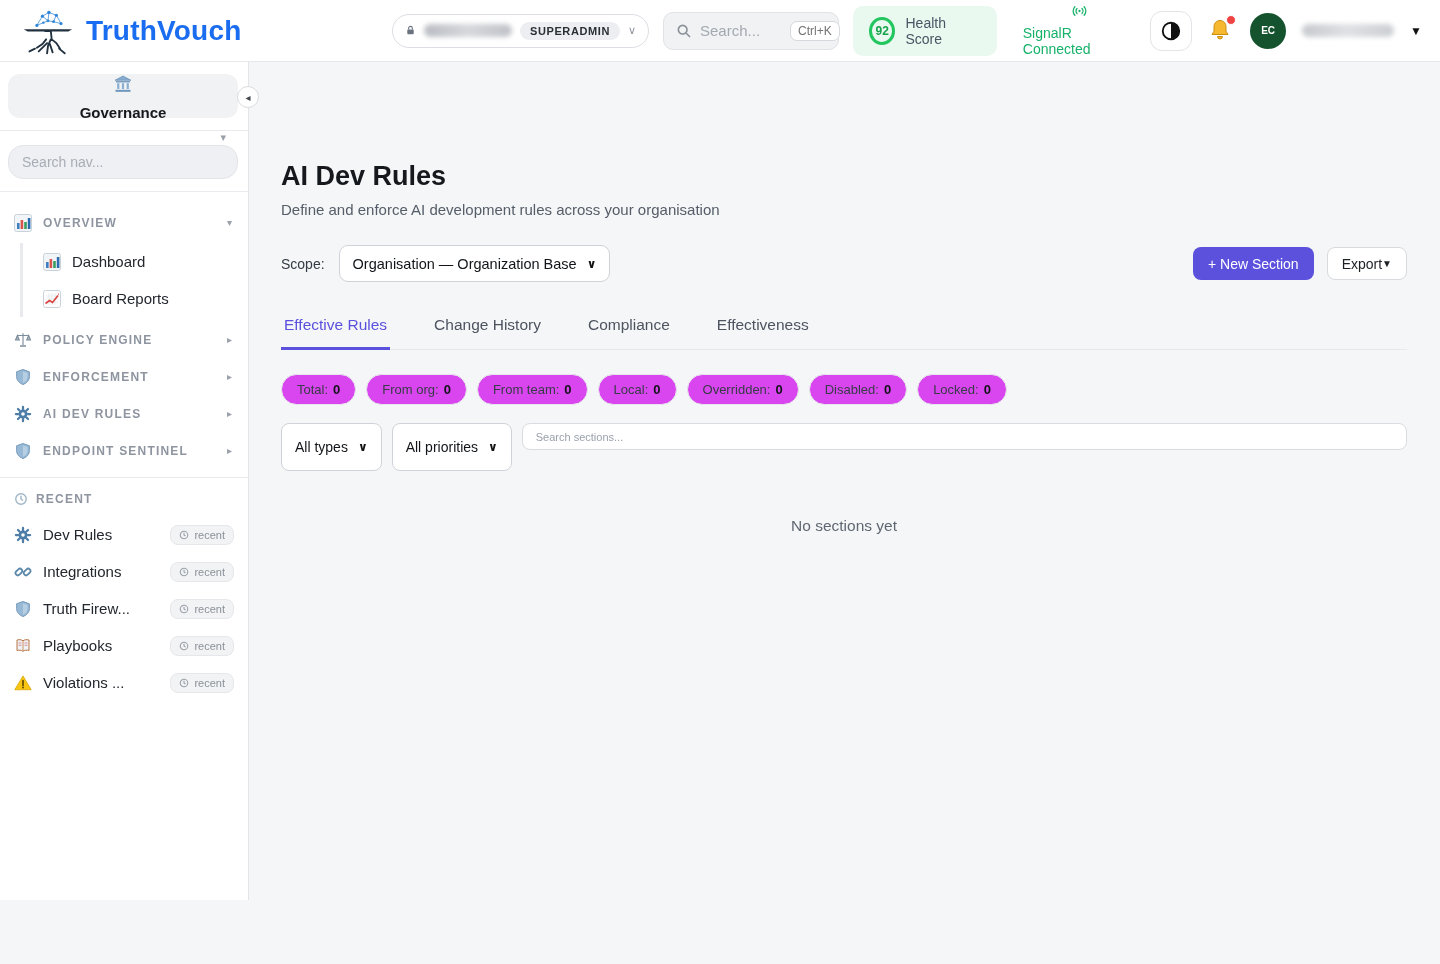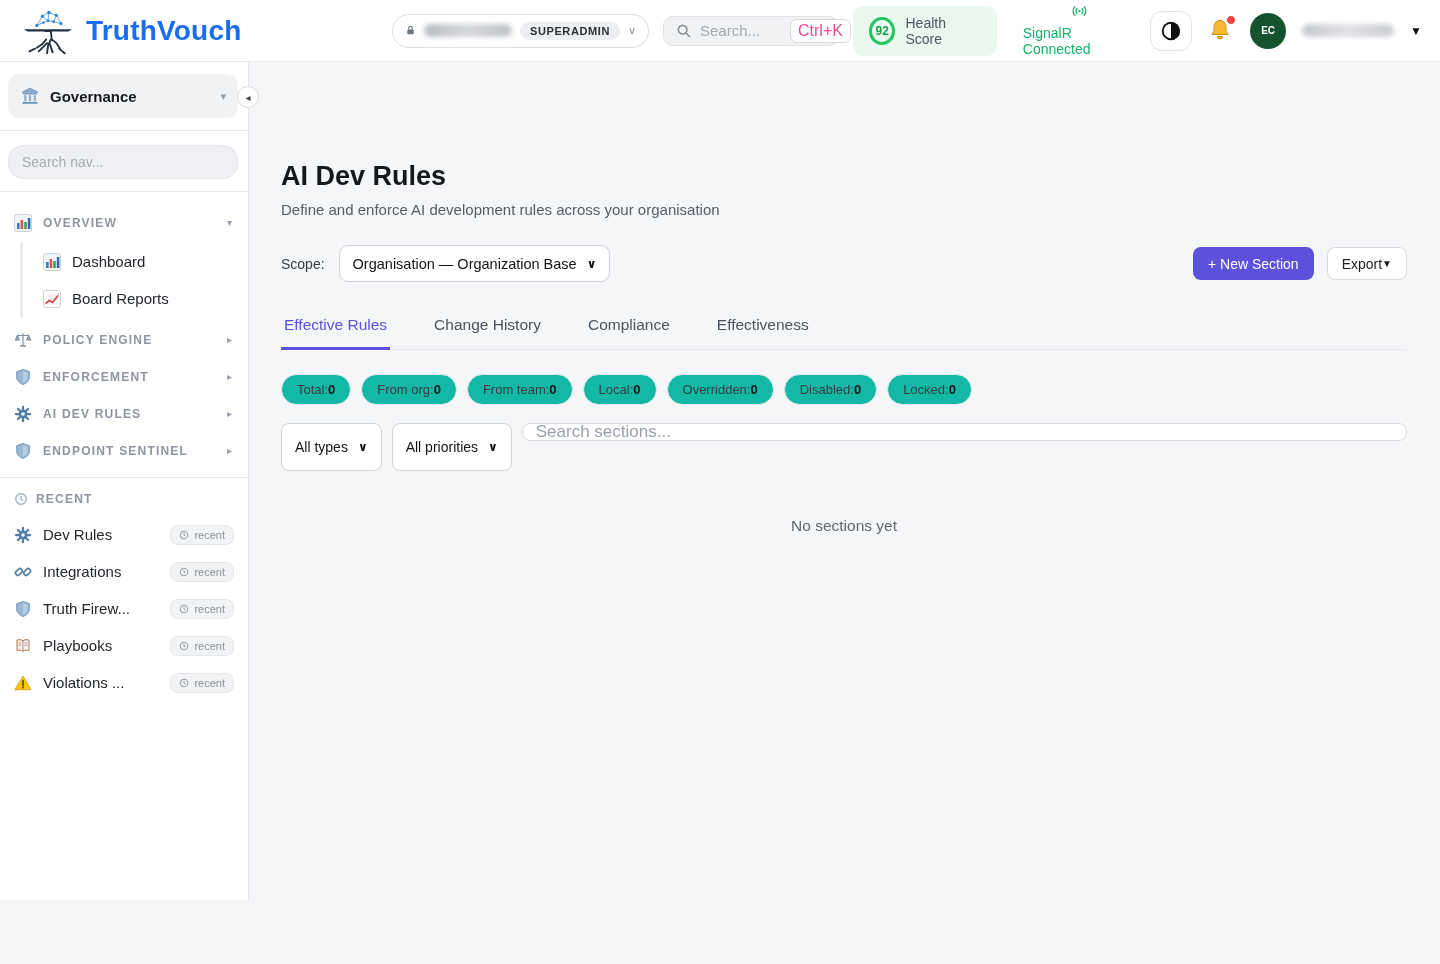--- a/index.html
+++ b/index.html
@@ -9,42 +9,42 @@
   
   .header { height:62px; background:#fff; border-bottom:1px solid #e6e8eb; display:flex; align-items:center; padding:0 18px; gap:14px; }
   .brand { display:flex; align-items:center; gap:8px; min-width:360px; }
   .brand-name { font-size:28px; font-weight:800; color:#1a6df0; letter-spacing:.2px; }
   .org-pill { display:flex; align-items:center; gap:8px; border:1px solid #dcdee3; border-radius:18px; height:34px; padding:0 12px; background:#fff; }
   .blur-bar { height:13px; border-radius:7px; background:linear-gradient(90deg,#b9bcc2,#d6d8dc,#bfc2c8); filter:blur(2.5px); }
   .org-blur { width:88px; }
   .user-blur { width:92px; background:linear-gradient(90deg,#c6c9ce,#e0e1e4,#cbced3); }
   .superadmin { background:#eceef1; color:#2a2f36; font-size:11px; font-weight:800; letter-spacing:.6px; border-radius:10px; padding:3px 10px; }
   .pill-caret { color:#8d939c; font-size:11px; }
-  .hdr-search { display:flex; align-items:center; gap:8px; background:#f1f2f4; border:1px solid #e0e2e6; border-radius:10px; height:30px; padding:0 12px; width:176px; }
+  .hdr-search { display:flex; align-items:center; gap:8px; background:#f1f2f4; border:1px solid #e0e2e6; border-radius:10px; height:38px; padding:0 12px; width:176px; }
   .hdr-search input { border:none; outline:none; background:transparent; font-size:15px; color:#3a4048; width:82px; }
   .hdr-search input::placeholder { color:#a3a9b1; }
-  kbd { background:#fff; border:1px solid #d5d8dd; border-radius:7px; font-size:16px; color:#ec4899; padding:2px 7px; font-family:inherit; }
+  kbd { background:#fff; border:1px solid #d5d8dd; border-radius:7px; font-size:12px; color:#737373; padding:2px 7px; font-family:inherit; }
   .health { display:flex; align-items:center; gap:10px; background:#e9f9f0; border-radius:10px; height:50px; padding:14px 16px; }
   .health-ring { width:28px; height:28px; border:3px solid #22c55e; border-radius:50%; display:flex; align-items:center; justify-content:center; font-size:12px; font-weight:800; color:#16a34a; }
   .health-label { font-size:14px; color:#4b5563; }
   .signalr { display:flex; align-items:center; gap:7px; color:#17b26a; font-size:14px; margin-left:12px;flex-direction:column; }
   .right-group { margin-left:auto; display:flex; align-items:center; gap:16px; }
   .theme-btn { width:42px; height:40px; border:1px solid #e2e4e8; border-radius:12px; background:#fff; display:flex; align-items:center; justify-content:center; }
   .bell-wrap { position:relative; width:26px; height:26px; }
   .bell-dot { position:absolute; top:-3px; right:-2px; width:10px; height:10px; background:#ef4444; border-radius:50%; border:1.5px solid #fff; }
   .avatar { width:36px; height:36px; border-radius:50%; background:#14532d; color:#fff; font-weight:800; font-size:10px; display:flex; align-items:center; justify-content:center; }
   .user-caret { color:#111; font-size:12px; }
 
   
   .content { display:flex; height:902px; background:#f5f6f7; }
   .sidebar { position:relative; width:249px; background:#fff; border-right:1px solid #e3e5e9; height:838px; padding:12px 10px 0 8px; flex:none; }
   .main { flex:1; padding:0 33px 0 32px; }
 
   
-  .workspace { display:flex; align-items:center; gap:10px; background:#f0f2f4; border-radius:12px; height:44px; padding:0 12px; }
+  .workspace { display:flex; align-items:center; gap:10px; background:#f0f2f4; border-radius:12px; height:44px; padding:0 12px;flex-direction:column; }
   .workspace-label { font-size:15px; font-weight:800; color:#16181c; }
   .ws-caret { margin-left:auto; color:#99a0a9; font-size:11px; }
   .collapse-btn { position:absolute; right:-11px; top:24px; width:22px; height:22px; border-radius:50%; background:#fff; border:1px solid #d9dce0; display:flex; align-items:center; justify-content:center; font-size:10px; color:#41464e; z-index:5; }
   .side-div { border-top:1px solid #e8eaed; margin:12px -10px 0 -8px; }
   .nav-search { margin-top:14px; width:100%; height:15px; border-radius:15px; background:#eef0f3; border:1px solid #e3e5e9; outline:none; padding:16px 13px; font-size:14px; color:#3a4048; }
   .nav-search::placeholder { color:#a8adb5; }
   .nav { padding-top:12px; }
   .sec-row { display:flex; align-items:center; gap:11px; height:37px; padding:0 6px; }
   .sec-label { font-size:12px; font-weight:800; letter-spacing:1.2px; color:#8e95a0; }
   .sec-caret { margin-left:auto; color:#99a0ab; font-size:10px; }
@@ -64,25 +64,25 @@
   .selectbox { display:flex; align-items:center; gap:10px; background:#fff; border:1px solid #cfd3d9; border-radius:9px; height:37px; padding:0 13px; font-size:14.5px; font-weight:500; color:#111418; }
   .sel-caret { font-weight:800; font-size:12px; color:#111; }
   .actions { margin-left:auto; display:flex; gap:13px; }
   .btn-primary { background:#5b51dd; color:#fff; border:none; border-radius:8px; height:33px; padding:0 15px; font-size:14px; font-family:inherit; }
   .btn-secondary { background:#fff; color:#1c1f24; border:1px solid #d8dade; border-radius:8px; height:33px; padding:0 14px; font-size:14px; font-family:inherit; display:flex; align-items:center; }
   .btn-secondary .caret { font-size:10px; }
   .tabs { margin-top:26px; display:flex; gap:41px; border-bottom:1px solid #e7e9ec; }
   .tab { font-size:15.5px; color:#4d5460; padding:8px 3px 13px; border-bottom:3px solid transparent; margin-bottom:-1px; }
   .tab.active { color:#5b51dd; border-bottom-color:#5b51dd; }
   .stats { margin-top:24px; display:flex; gap:10px; }
-  .stat-pill { display:flex; align-items:center; background:#14b8a6; border:1px solid #e6e8ec; border-radius:16px; height:31px; padding:0 15px; font-size:13px; color:#363c45; }
+  .stat-pill { display:flex; align-items:center; gap:5px; background:#d946ef; border:1px solid #e6e8ec; border-radius:16px; height:31px; padding:0 15px; font-size:13px; color:#363c45; }
   .stat-pill b { color:#101317; }
   .filters { margin-top:18px; display:flex; gap:10px; }
   .filter-select { height:48px; font-size:14px; font-weight:500; border-radius:8px; }
-  .filter-search { flex:1; height:18px; background:#fff; border:1px solid #dadce1; border-radius:8px; outline:none; padding:0 13px; font-size:17px; color:#3a4048; }
+  .filter-search { flex:1; height:27px; background:#fff; border:1px solid #dadce1; border-radius:8px; outline:none; padding:0 13px; font-size:11px; color:#3a4048; }
   .filter-search::placeholder { color:#9aa1ab; }
   .empty { margin-top:46px; text-align:center; font-size:15.5px; color:#5f6772; }
 </style>
 </head>
 <body>
 
 <div class="header">
   <div class="brand">
     <span class="icon">
       <svg width="60" height="52" viewBox="0 0 64 56">

